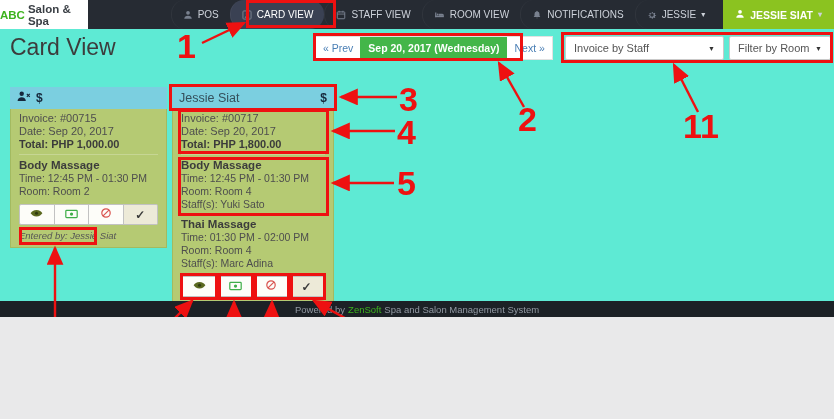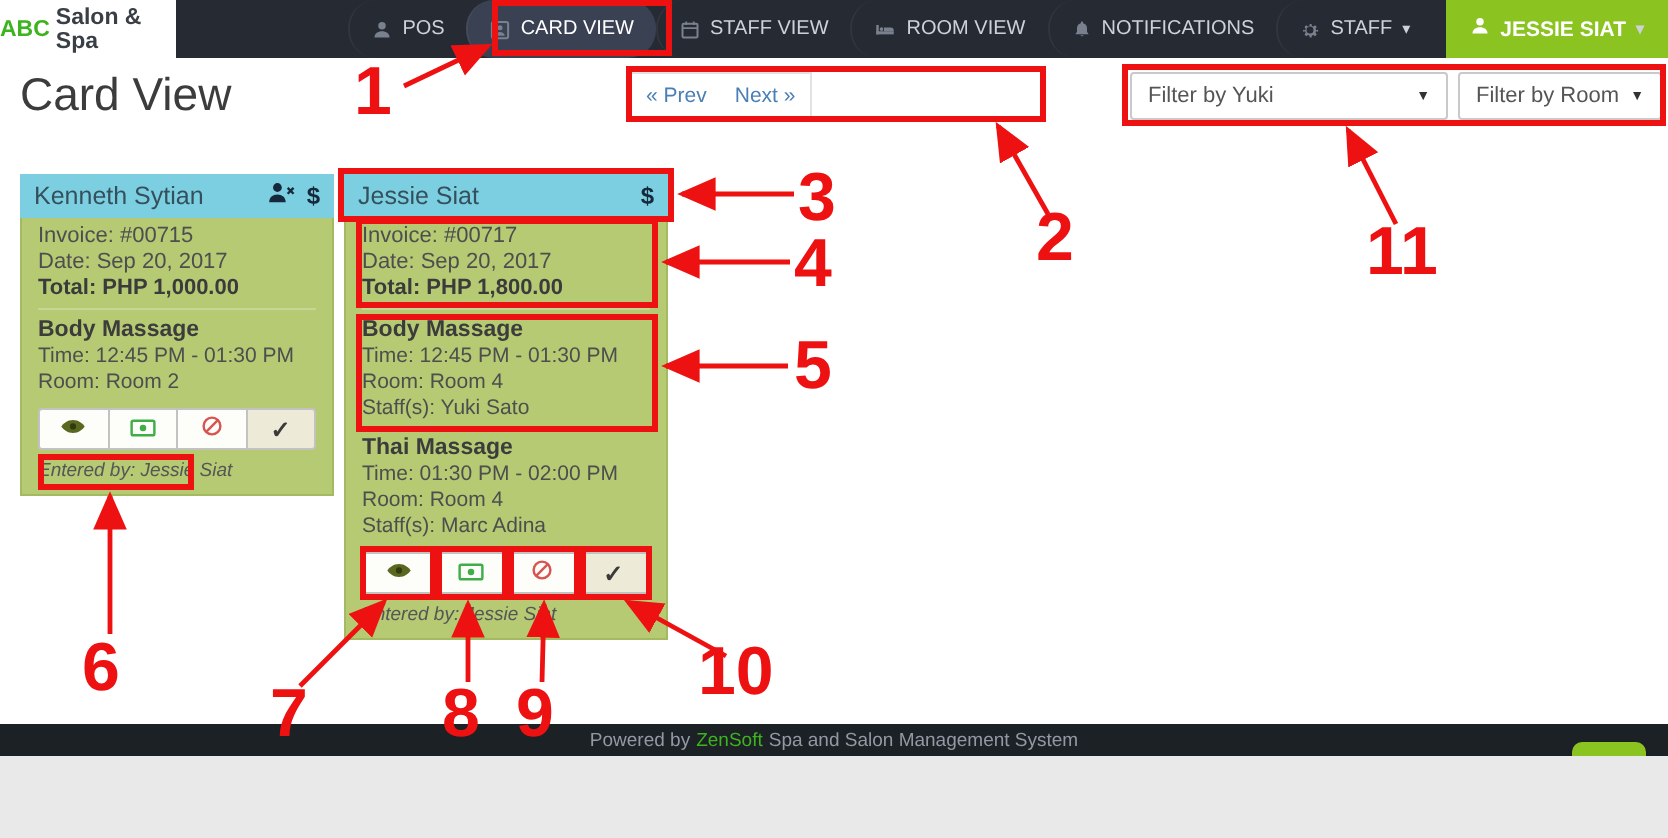--- a/index.html
+++ b/index.html
@@ -1,18 +1,18 @@
 <!DOCTYPE html>
 <html><head>
 <meta charset="utf-8">
 <style>
   * { margin:0; padding:0; box-sizing:border-box; }
   html,body { background:#e9e9ea; }
   body { font-family:"Liberation Sans", sans-serif; }
-  .stage { position:relative; width:834px; height:378px; background:#ffffff; overflow:hidden; }
+  .stage { position:relative; width:834px; height:317px; background:#5eead4; overflow:hidden; }
 
   
   .navbar { position:absolute; top:0; left:0; right:0; height:29px; background:#262b33; display:flex; align-items:stretch; }
   .logo { width:88px; background:#fff; display:flex; align-items:center; justify-content:center; gap:3px; font-size:11.5px; font-weight:bold; }
   .logo-abc { color:#3db31e; }
   .logo-rest { color:#3a3f45; }
   .nav-items { display:flex; margin-left:auto; }
   .nav-item { display:flex; align-items:center; gap:5px; padding:0 11px; color:#cdd2da; font-size:10px; cursor:pointer; border-left:1px solid rgba(255,255,255,.05); white-space:nowrap;border-radius:14px; }
   .nav-item .nicon { color:#79818f; display:flex; align-items:center; }
   .nav-item.active { background:#3a4153; color:#fff; }
@@ -124,57 +124,57 @@
             </svg>
         </span>
         <span>NOTIFICATIONS</span>
       </div>
       <div class="nav-item">
         <span class="nicon">
           <svg width="10" height="10" viewBox="0 0 16 16" fill="currentColor">
               <path d="M8 5.2A2.8 2.8 0 1 0 8 10.8 2.8 2.8 0 0 0 8 5.2zm6.5 4.1-1.6-.3a5 5 0 0 1-.5 1.2l1 1.3-1.4 1.4-1.3-1a5 5 0 0 1-1.2.5l-.3 1.6H7.8l-.3-1.6a5 5 0 0 1-1.2-.5l-1.3 1-1.4-1.4 1-1.3a5 5 0 0 1-.5-1.2l-1.6.3V7.8l1.6.3a5 5 0 0 1 .5-1.2l-1-1.3 1.4-1.4 1.3 1a5 5 0 0 1 1.2-.5l.3-1.6h1.4l.3 1.6a5 5 0 0 1 1.2.5l1.3-1 1.4 1.4-1 1.3a5 5 0 0 1 .5 1.2l1.6-.3z"></path>
             </svg>
         </span>
-        <span>STAFF</span>
+        <span>JESSIE</span>
         <span class="nav-caret">▾</span>
       </div>
     </nav>
     <div class="nav-user">
       <span class="nicon">
         <svg width="10" height="10" viewBox="0 0 16 16" fill="currentColor">
             <circle cx="8" cy="4.5" r="3"></circle>
             <path d="M2 14c0-3.3 2.7-5 6-5s6 1.7 6 5z"></path>
           </svg>
       </span>
       <span>JESSIE SIAT</span>
       <span class="nav-caret">▾</span>
     </div>
   </header>
 
   <h1 class="page-title">Card View</h1>
 
   <div class="date-nav">
     <button class="btn-prevnext">« Prev</button>
+    <div class="date-current">Sep 20, 2017 (Wednesday)</div>
     <button class="btn-prevnext">Next »</button>
   </div>
 
   <div class="filters">
     <div class="select select-staff">
-      <span>Filter by Yuki</span>
+      <span>Invoice by Staff</span>
       <span class="sel-caret">▼</span>
     </div>
     <div class="select select-room">
       <span>Filter by Room</span>
       <span class="sel-caret">▼</span>
     </div>
   </div>
 
   <div class="card card-k">
     <div class="card-header">
-      <span class="cname">Kenneth Sytian</span>
       <span class="hdr-icons">
         <span>
           <svg width="14" height="11" viewBox="0 0 15 12" fill="currentColor">
               <circle cx="5" cy="3" r="2.4"></circle>
               <path d="M.5 11c0-2.7 2-4.2 4.5-4.2S9.5 8.3 9.5 11z"></path>
               <path d="M10.6 3.2l3.2 3.2M13.8 3.2l-3.2 3.2" stroke="currentColor" stroke-width="1.3"></path>
             </svg>
         </span>
         <span class="hdr-dollar">$</span>
       </span>

